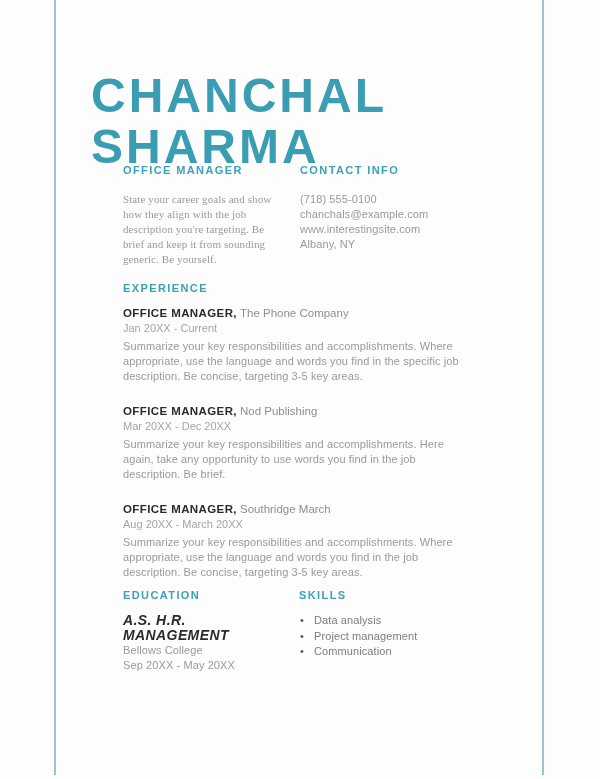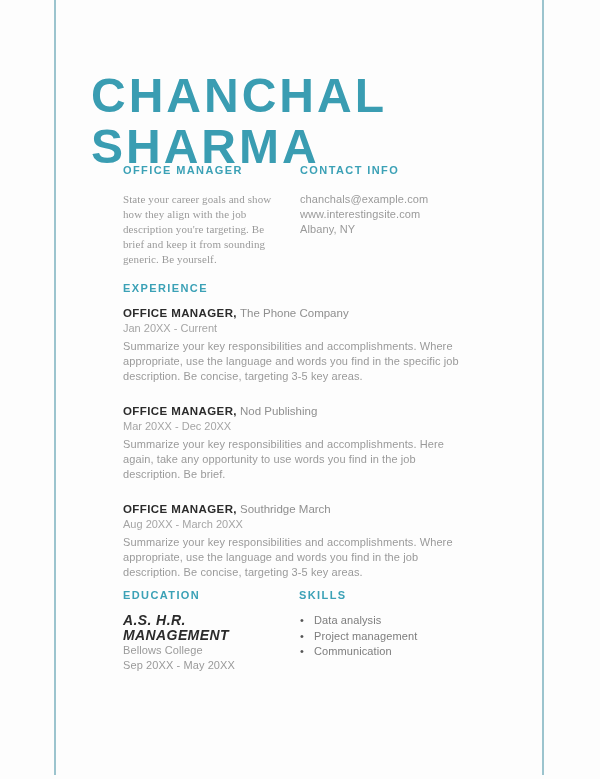--- a/index.html
+++ b/index.html
@@ -76,20 +76,21 @@
   <h1 class="name">CHANCHAL SHARMA</h1>
 
   <div class="objective">
     <div class="sec-heading">OFFICE MANAGER</div>
     <p class="body-text">State your career goals and show how they align with the job description you're targeting. Be brief and keep it from sounding generic. Be yourself.</p>
   </div>
 
   <div class="contact">
     <div class="sec-heading">CONTACT INFO</div>
     <div class="contact-lines">
+      <div>(718) 555-0100</div>
       <div>chanchals@example.com</div>
       <div>www.interestingsite.com</div>
       <div>Albany, NY</div>
     </div>
   </div>
 
   <div class="experience">
     <div class="sec-heading">EXPERIENCE</div>
 
     <div class="job">

